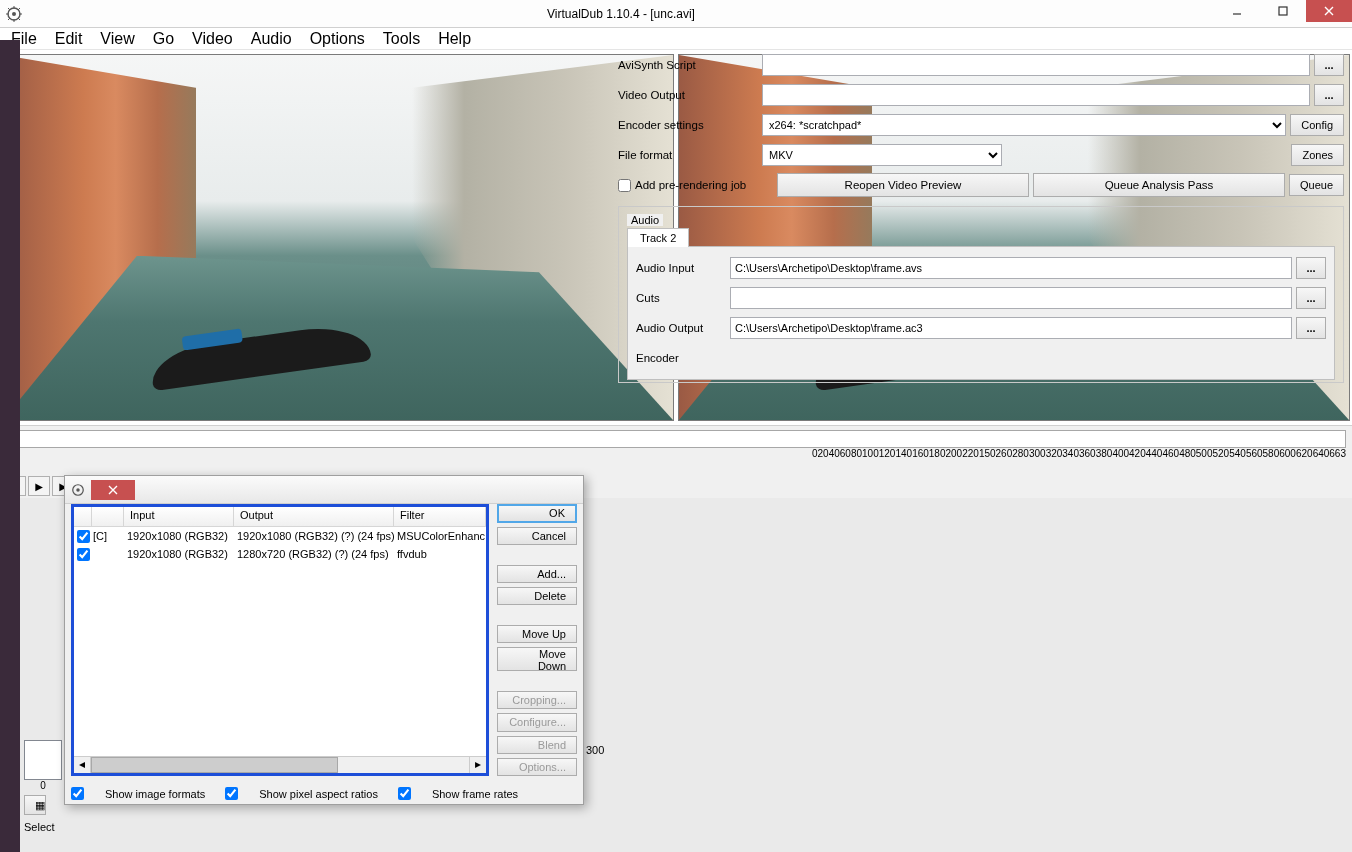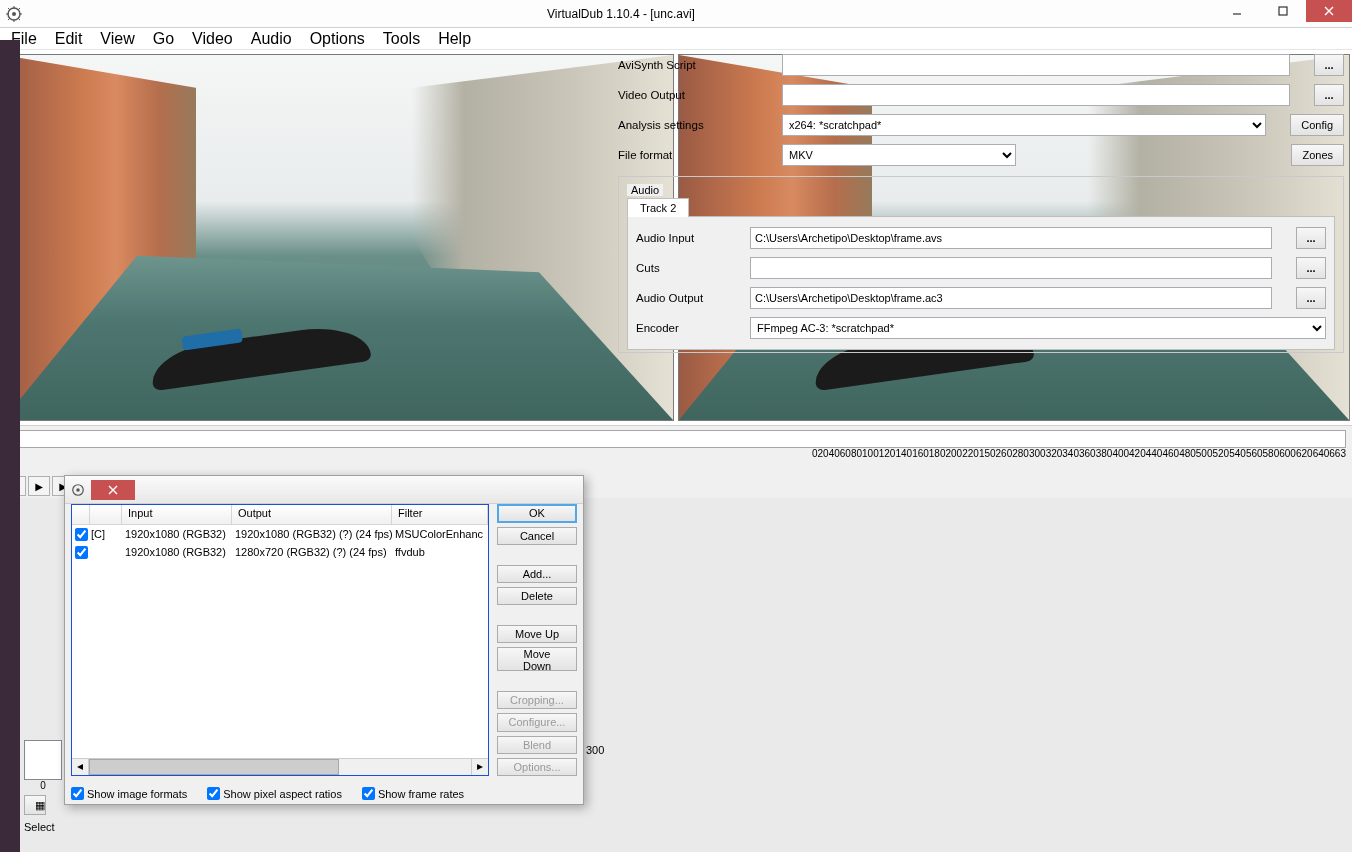--- a/index.html
+++ b/index.html
@@ -35,59 +35,59 @@
   .timeline-slider{height:18px;border:1px solid #a7a7a7;margin:4px 6px 0 6px;background:#fff;position:relative;}
   .timeline-slider .thumb{position:absolute;left:0;top:-2px;width:12px;height:20px;background:#ddd;border:1px solid #888;}
   .ticks{height:26px;display:flex;justify-content:flex-end;padding:0 6px;font-size:10px;}
   .ticks span{display:inline-block;text-align:center;}
   .tlbuttons{height:24px; display:flex; align-items:center; padding:0 4px; gap:2px;}
   .tlbuttons .btn{width:22px;height:20px;border:1px solid #b0b0b0;background:#f4f4f4;display:flex;align-items:center;justify-content:center;font-size:10px;}
   .side-l{position:absolute;left:0;top:40px;width:20px;bottom:0;background:#3a2a3a;}
   .enc-form{position:absolute;left:618px;right:8px;top:50px;bottom:0;}
 
   
-  .form-row{display:flex;align-items:center;height:30px;gap:24px;}
+  .form-row{display:flex;align-items:center;height:30px;gap:4px;}
   .form-row label{width:140px;font-size:11.5px;}
   .txt{flex:1;height:22px;border:1px solid #abadb3;background:#fff;padding:0 4px;font-size:11px;}
-  .sbtn{height:22px;border:1px solid #acacac;background:linear-gradient(#f7f7f7,#e3e3e3);padding:0 10px;font-size:11px;cursor:default;}
+  .sbtn{height:22px;border:1px solid #acacac;background:linear-gradient(#f7f7f7,#e3e3e3);padding:0 10px;font-size:11px;cursor:default;text-align:right;}
   .sbtn.sm{width:30px;padding:0;text-align:center;font-weight:bold;}
   select.txt{padding:0 2px;}
   .chk{display:flex;align-items:center;gap:4px;font-size:11px;}
   .chk input{margin:0;}
   .bigbtn{height:24px;border:1px solid #acacac;background:linear-gradient(#f7f7f7,#e3e3e3);padding:0 14px;font-size:11.5px;flex:1;}
   .group{border:1px solid #c9c9c9;padding:6px 8px 2px 8px;margin-top:6px;}
   .group .gtitle{display:inline-block;background:#f0f0f0;padding:0 4px;font-size:11px;margin-top:-14px;}
   .tab{display:inline-block;border:1px solid #bfbfbf;border-bottom:none;background:#fff;padding:3px 12px;font-size:11px;position:relative;top:1px;}
 
   
   .dlg{position:absolute;left:64px;top:475px;width:520px;height:330px;background:#f0f0f0;border:1px solid #9f9f9f;box-shadow:3px 3px 10px rgba(0,0,0,.3);}
   .dlg .dlg-title{height:28px;background:linear-gradient(#fbfbfb,#e8e8e8);display:flex;align-items:center;border-bottom:1px solid #cfcfcf;}
   .dlg .dlg-title .ic{width:26px;display:flex;align-items:center;justify-content:center;}
   .dlg .dlg-title .t{flex:1;text-align:center;font-size:12px;}
   .dlg .dlg-title .x{width:44px;height:20px;background:#c75050;color:#fff;display:flex;align-items:center;justify-content:center;margin-right:2px;}
   .dlg-body{display:flex;position:absolute;top:28px;bottom:28px;left:6px;right:6px;}
-  .filter-list{flex:1;border:1px solid #1d4ed8;background:#fff;display:flex;flex-direction:column;}
+  .filter-list{flex:1;border:3px solid #1d4ed8;background:#fff;display:flex;flex-direction:column;}
   .filter-list .hdr{display:flex;background:linear-gradient(#fff,#f0f0f0);height:20px;font-size:11px;border-bottom:1px solid #d6d6d6;}
   .filter-list .hdr div{border-right:1px solid #d6d6d6;padding:2px 6px;}
   .filter-list .rows{flex:1;overflow:auto;font-size:11px;}
   .filter-list .row{display:flex;height:18px;align-items:center;}
   .filter-list .row input{margin:0 3px;}
   .col-c{width:32px;}
   .col-in{width:110px;padding-left:2px;}
   .col-out{width:160px;padding-left:2px;}
   .col-f{flex:1;padding-left:2px;}
   .filter-list .scrollbar{height:17px;background:#f0f0f0;border-top:1px solid #ccc;display:flex;}
   .filter-list .scrollbar .sbthumb{width:60%;background:#cdcdcd;border:1px solid #a8a8a8;}
   .dlg-btns{width:80px;display:flex;flex-direction:column;gap:4px;margin-left:8px;}
   .dlg-btns .sbtn{width:100%;height:24px;}
   .dlg-btns .sbtn.primary{border:2px solid #51a7e8;}
   .dlg-btns .sbtn.disabled{color:#9a9a9a;}
   .dlg-btns .spacer{height:16px;}
   .dlg-foot{position:absolute;left:6px;right:6px;bottom:4px;display:flex;gap:20px;font-size:11px;align-items:center;}
-  .dlg-foot .chk{gap:3px;}
+  .dlg-foot .chk{gap:21px;}
 
 </style>
 </head>
 <body>
 
 <div class="titlebar">
   <div class="app-icon">
     <svg viewBox="0 0 16 16">
         <circle cx="8" cy="8" r="6" fill="none" stroke="#555" stroke-width="1.4"></circle>
         <circle cx="8" cy="8" r="2" fill="#555"></circle>
@@ -204,29 +204,38 @@
     <label>AviSynth Script</label>
     <input class="txt" style="">
     <button class="sbtn sm">...</button>
   </div>
   <div class="form-row">
     <label>Video Output</label>
     <input class="txt" style="">
     <button class="sbtn sm">...</button>
   </div>
   <div class="form-row">
-    <label>Analysis settings</label>
+    <label>Encoder settings</label>
     <select class="txt"><option>x264: *scratchpad*</option></select>
     <button class="sbtn">Config</button>
   </div>
   <div class="form-row">
     <label>File format</label>
     <select class="txt" style="max-width:240px"><option>MKV</option></select>
     <div style="flex:1"></div>
     <button class="sbtn">Zones</button>
+  </div>
+  <div class="form-row">
+    <label class="chk" style="width:155px">
+        <input type="checkbox" style="">
+        <span>Add pre-rendering job</span>
+      </label>
+    <button class="bigbtn">Reopen Video Preview</button>
+    <button class="bigbtn">Queue Analysis Pass</button>
+    <button class="sbtn">Queue</button>
   </div>
   <div class="group">
     <span class="gtitle">Audio</span><br>
     <span class="tab">Track 2</span>
     <div style="border:1px solid #bfbfbf;background:#f0f0f0;padding:6px 8px;">
       <div class="form-row">
         <label style="width:90px">Audio Input</label>
         <input class="txt" value="C:\Users\Archetipo\Desktop\frame.avs" style="">
         <button class="sbtn sm">...</button>
       </div>
@@ -235,21 +244,20 @@
         <input class="txt" style="">
         <button class="sbtn sm">...</button>
       </div>
       <div class="form-row">
         <label style="width:90px">Audio Output</label>
         <input class="txt" value="C:\Users\Archetipo\Desktop\frame.ac3" style="">
         <button class="sbtn sm">...</button>
       </div>
       <div class="form-row">
         <label style="width:90px">Encoder</label>
-        <select class="txt"><option>FFmpeg AC-3: *scratchpad*</option></select>
       </div>
     </div>
   </div>
 </div>
 
 <div class="side-l"></div>
 <div style="position:absolute;left:24px;top:740px;width:38px;">
   <div style="height:40px;border:1px solid #828790;background:#fff;display:flex;"></div>
   <div style="font-size:10px;text-align:center;">0</div>
   <button class="sbtn" style="width:22px;height:20px;margin-top:4px;">▦</button>

